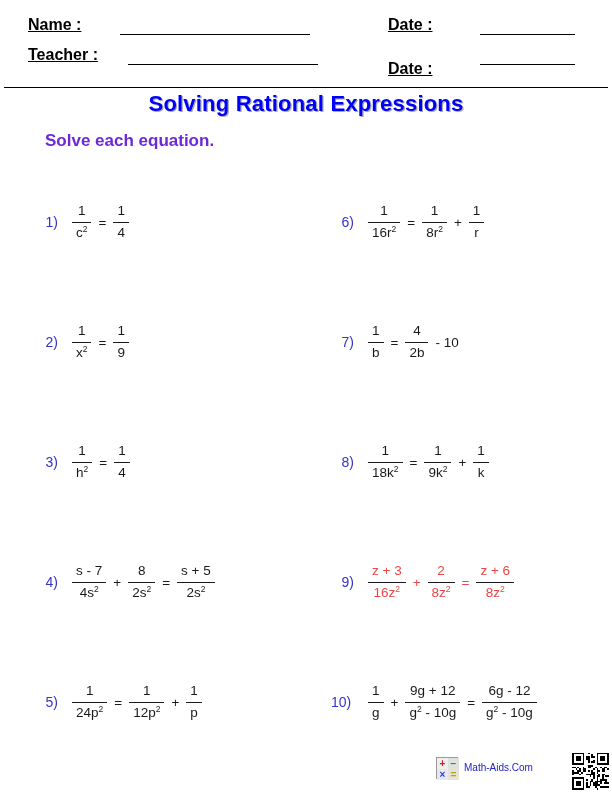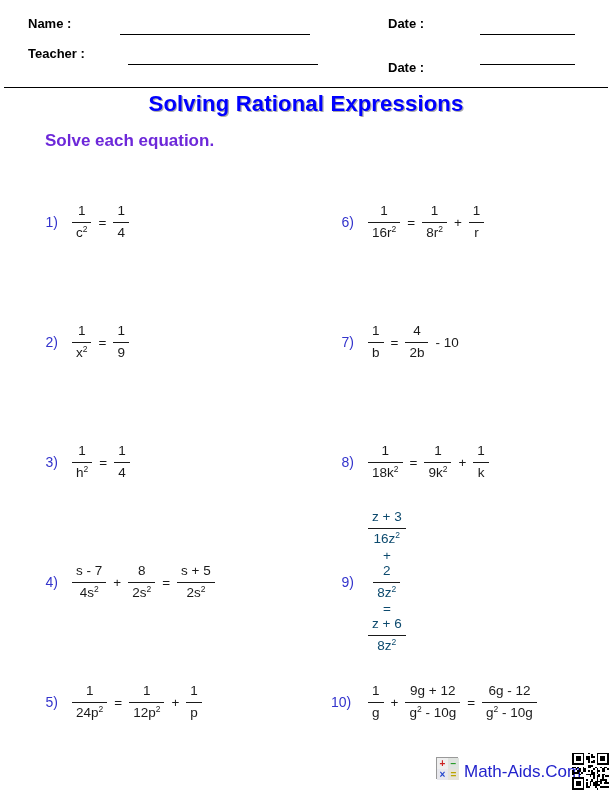--- a/index.html
+++ b/index.html
@@ -1,21 +1,21 @@
 <!DOCTYPE html>
 <html><head>
 <meta charset="utf-8">
 <style>
   html,body{margin:0;padding:0;background:#fff;}
   .page{
     position:relative;width:612px;height:792px;background:#fff;overflow:hidden;
     font-family:"Liberation Sans", sans-serif;color:#000;
   }
   .abs{position:absolute;}
-  .hdr-label{font-weight:bold;font-size:13px;color:#000;white-space:nowrap;}
+  .hdr-label{font-weight:bold;font-size:16px;color:#000;white-space:nowrap;text-decoration:underline;}
   .write-line{border-bottom:1.6px solid #000;height:1px;}
   .rule{border-top:1px solid #000;height:0;}
   .title{
     width:100%;text-align:center;font-weight:bold;font-size:22px;
     color:#0000FF;text-shadow:1.2px 1.2px 0 #a9a9a9;letter-spacing:.2px;
   }
   .instructions{font-weight:bold;font-size:17px;color:#6d28d9;}
   #problems{
     position:absolute;top:158px;left:32px;right:0;
     display:grid;grid-template-columns:296px 1fr;grid-template-rows:repeat(5,120px);
@@ -38,21 +38,21 @@
     border:1px solid #999;background:#e3e3e3;box-sizing:border-box;
   }
   .logo span{
     display:flex;align-items:center;justify-content:center;
     font-weight:bold;font-size:10px;line-height:1;
   }
   .logo .s0{color:#cc2222;background:#efefef;}
   .logo .s1{color:#229922;background:#dfe3df;}
   .logo .s2{color:#2244cc;background:#e8e8ee;}
   .logo .s3{color:#bba400;background:#e6e3d8;}
-  .brand{font-size:17px;color:#2222CC;white-space:nowrap;cursor:pointer;}
+  .brand{font-size:10px;color:#2222CC;white-space:nowrap;cursor:pointer;}
   #qr{display:block;}
 </style>
 </head>
 <body>
 
 <div class="page">
 
   <div class="abs hdr-label" style="left:28px;top:16px;">Name :</div>
   <div class="abs write-line" style="left:120px;top:33px;width:190px;"></div>
   <div class="abs hdr-label" style="left:388px;top:16px;">Date :</div>
@@ -198,21 +198,21 @@
           </span>
           <span class="op">+</span>
           <span class="frac">
             <span class="num">1</span>
             <span class="den">k</span>
           </span>
         </div>
       </div>
       <div class="problem">
         <span class="pnum" style="color: rgb(51, 51, 204);">9)</span>
-        <div class="eq" style="color: #0c4a6e; flex-direction: column;">
+        <div class="eq" style="color: #ef4444;">
           <span class="frac">
             <span class="num">z + 3</span>
             <span class="den">16z<sup>2</sup></span>
           </span>
           <span class="op">+</span>
           <span class="frac">
             <span class="num">2</span>
             <span class="den">8z<sup>2</sup></span>
           </span>
           <span class="op">=</span>

